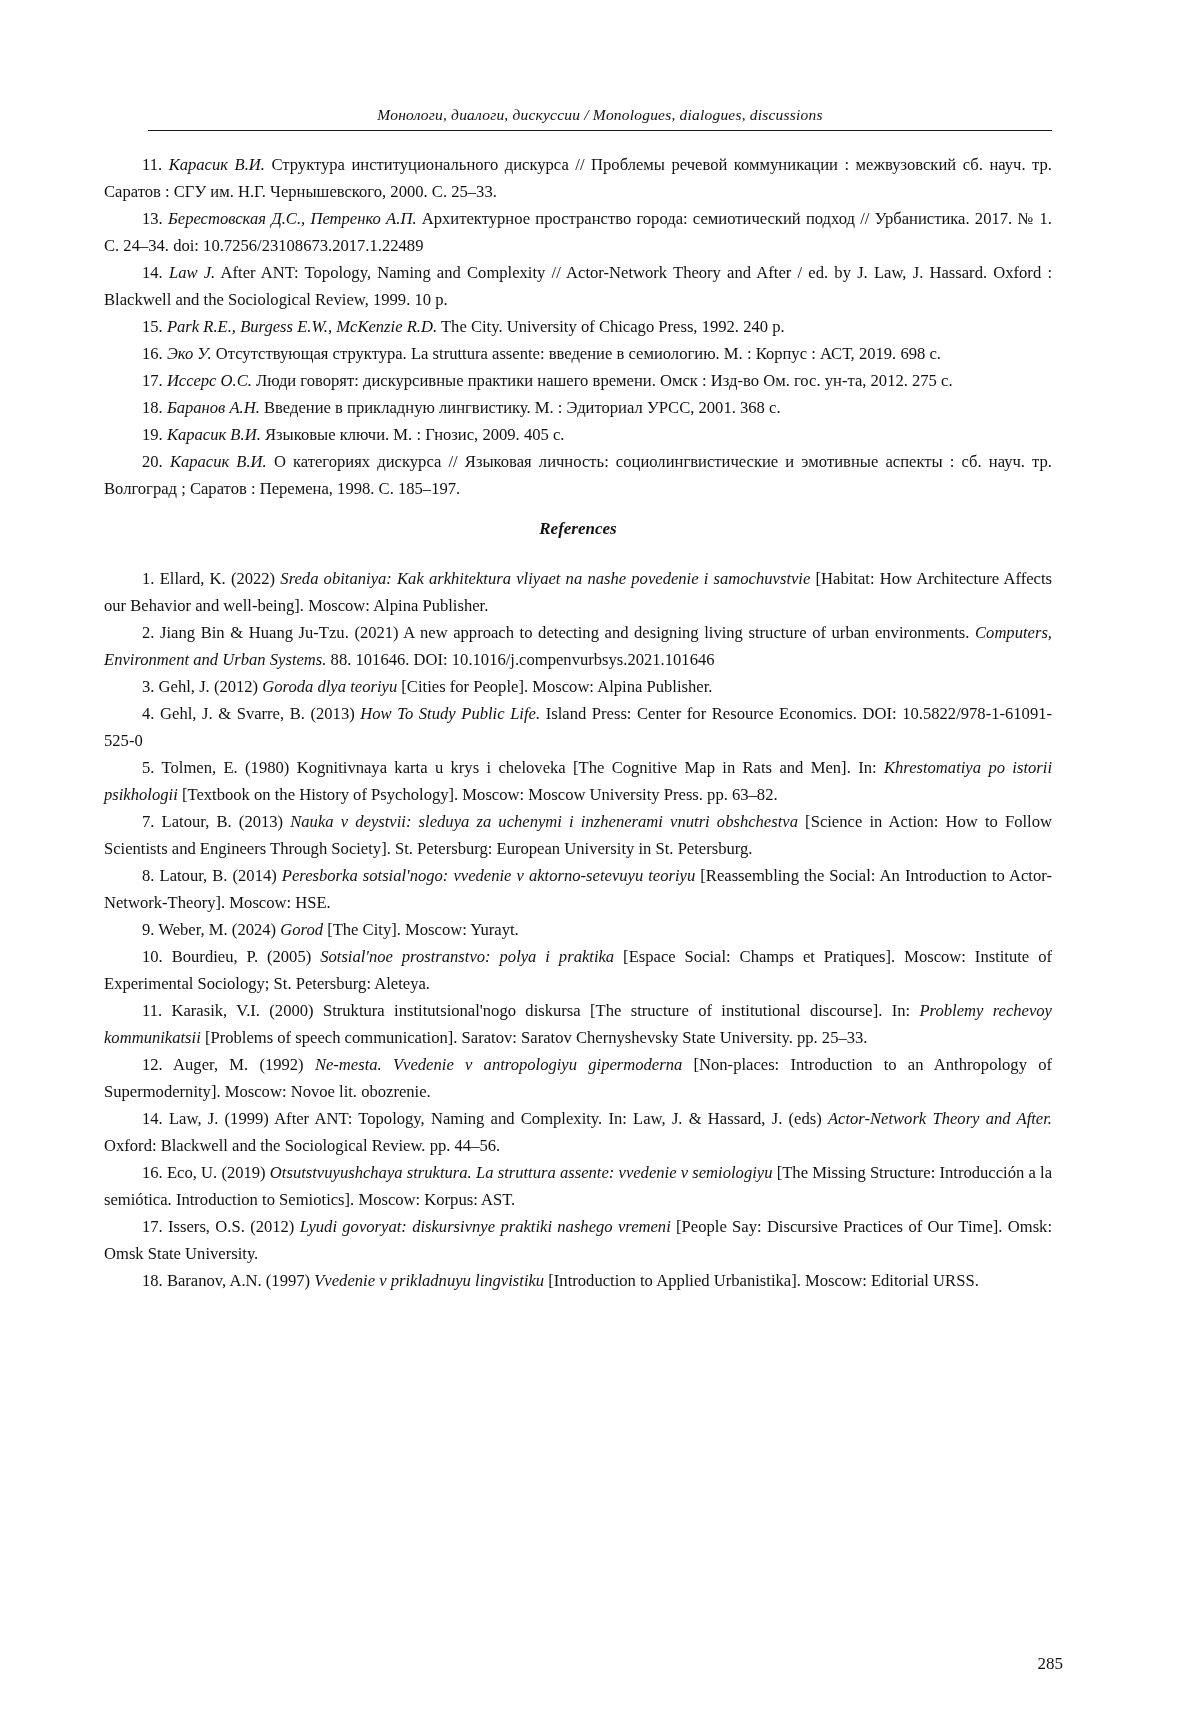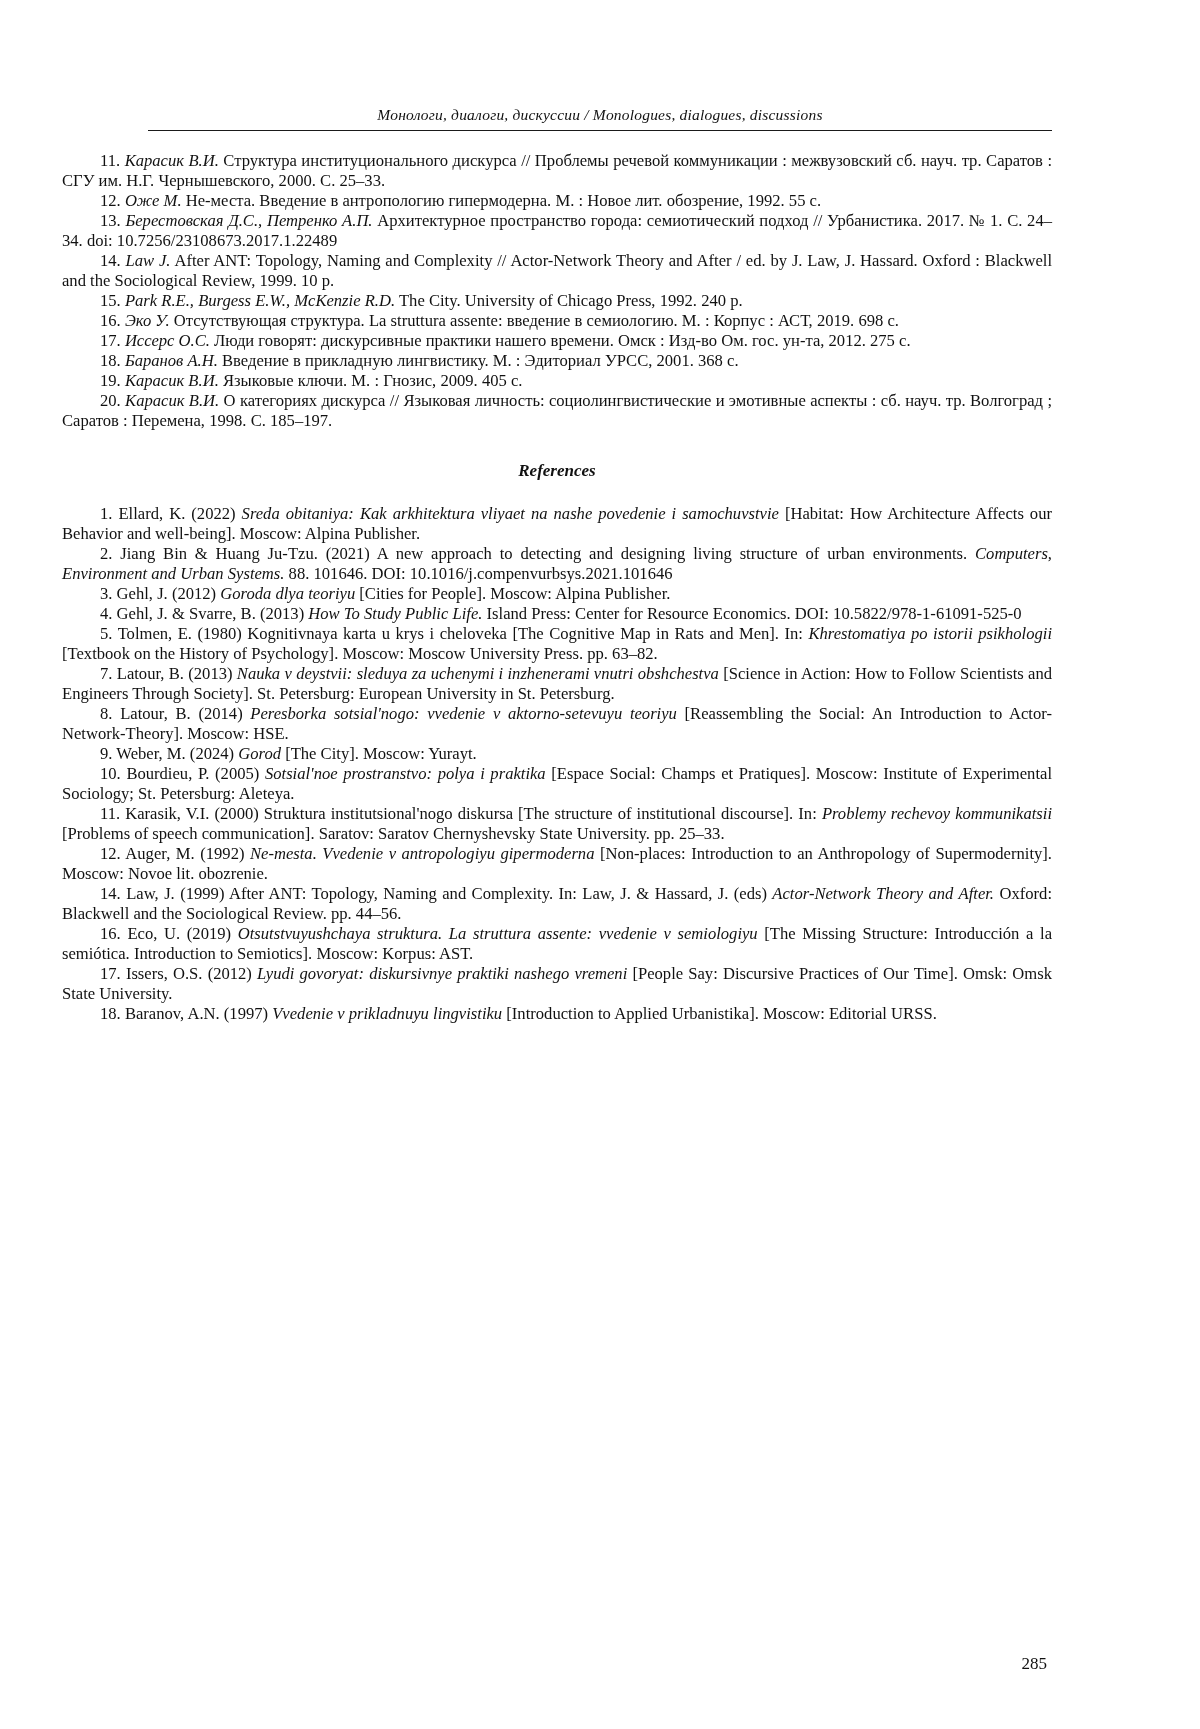--- a/index.html
+++ b/index.html
@@ -25,59 +25,58 @@
     font-size: 15.5px;
     letter-spacing: 0.2px;
     padding-bottom: 6px;
   }
   .header-rule {
     border: none;
     border-top: 1.2px solid #1a1a1a;
     height: 0;
   }
   .content {
-    padding: 20px 148px 0 62px;
+    padding: 20px 148px 0 104px;
     font-size: 16.6px;
-    line-height: 20px;
+    line-height: 27px;
   }
   .ref-section p.ref {
     text-align: justify;
     text-indent: 38px;
     margin: 0;
   }
   .it { font-style: italic; }
   .references-heading {
     text-align: center;
     font-style: italic;
     font-weight: bold;
     font-size: 17px;
-    margin: 30px 0 23px 0;
+    margin: 13px 0 23px 0;
   }
   .page-number {
     position: absolute;
     bottom: 55px;
-    right: 153px;
+    right: 137px;
     font-size: 17px;
   }
 </style>
 </head>
 <body>
 
 <div class="page">
 
   <header class="running-header">
     <div class="header-text">Монологи, диалоги, дискуссии / Monologues, dialogues, discussions</div>
     <hr class="header-rule">
   </header>
 
   <main class="content">
 
     <section class="ref-section" lang="ru">
         <p class="ref"><span>11. </span><span class="it">Карасик В.И.</span><span> Структура институционального дискурса // Проблемы речевой коммуникации : межвузовский сб. науч. тр. Саратов : СГУ им. Н.Г. Чернышевского, 2000. С. 25–33.</span></p>
-        <p class="ref"><span>12. </span><span class="it">Оже М.</span><span> Не-места. Введение в антропологию гипермодерна. М. : Новое лит. обозрение, 1992. 55 с.</span></p>
         <p class="ref"><span>13. </span><span class="it">Берестовская Д.С., Петренко А.П.</span><span> Архитектурное пространство города: семиотический подход // Урбанистика. 2017. № 1. С. 24–34. doi: 10.7256/23108673.2017.1.22489</span></p>
         <p class="ref"><span>14. </span><span class="it">Law J.</span><span> After ANT: Topology, Naming and Complexity // Actor-Network Theory and After / ed. by J. Law, J. Hassard. Oxford : Blackwell and the Sociological Review, 1999. 10 p.</span></p>
         <p class="ref"><span>15. </span><span class="it">Park R.E., Burgess E.W., McKenzie R.D.</span><span> The City. University of Chicago Press, 1992. 240 p.</span></p>
         <p class="ref"><span>16. </span><span class="it">Эко У.</span><span> Отсутствующая структура. La struttura assente: введение в семиологию. М. : Корпус : АСТ, 2019. 698 с.</span></p>
         <p class="ref"><span>17. </span><span class="it">Иссерс О.С.</span><span> Люди говорят: дискурсивные практики нашего времени. Омск : Изд-во Ом. гос. ун-та, 2012. 275 с.</span></p>
         <p class="ref"><span>18. </span><span class="it">Баранов А.Н.</span><span> Введение в прикладную лингвистику. М. : Эдиториал УРСС, 2001. 368 с.</span></p>
         <p class="ref"><span>19. </span><span class="it">Карасик В.И.</span><span> Языковые ключи. М. : Гнозис, 2009. 405 с.</span></p>
         <p class="ref"><span>20. </span><span class="it">Карасик В.И.</span><span> О категориях дискурса // Языковая личность: социолингвистические и эмотивные аспекты : сб. науч. тр. Волгоград ; Саратов : Перемена, 1998. С. 185–197.</span></p>
       </section>
 

